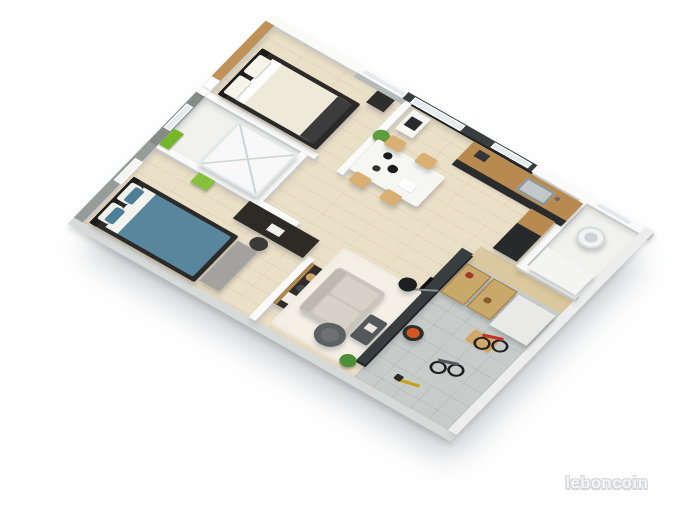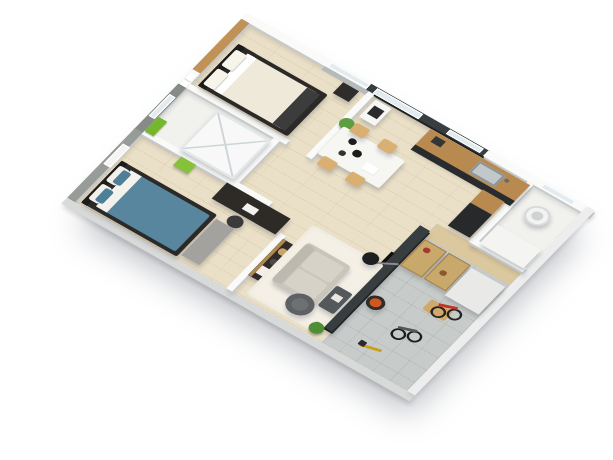--- a/index.html
+++ b/index.html
@@ -159,13 +159,14 @@
     <div class="abs round" style="left:306px;top:164px;width:9px;height:9px;background:transparent;border:2px solid #222;"></div>
     <div class="abs round" style="left:318px;top:158px;width:9px;height:9px;background:transparent;border:2px solid #222;"></div>
     <div class="abs" style="left:308px;top:162px;width:16px;height:3px;background:#c23326;transform:rotate(-22deg);transform-origin:left center;"></div>
     <div class="abs round" style="left:294px;top:204px;width:9px;height:9px;background:transparent;border:2px solid #1d1d1d;"></div>
     <div class="abs round" style="left:306px;top:198px;width:9px;height:9px;background:transparent;border:2px solid #1d1d1d;"></div>
     <div class="abs" style="left:296px;top:203px;width:16px;height:3px;background:#55585a;transform:rotate(-22deg);transform-origin:left center;"></div>
     <div class="abs" style="left:282px;top:238px;width:19px;height:3px;background:#caa016;transform:rotate(-16deg);transform-origin:left center;"></div>
     <div class="abs" style="left:280px;top:234px;width:6px;height:6px;background:#2a2a2a;border-radius:1px;"></div>
   </div>
 
+  <div id="watermark">leboncoin</div>
 </div>
 
 </body></html>

